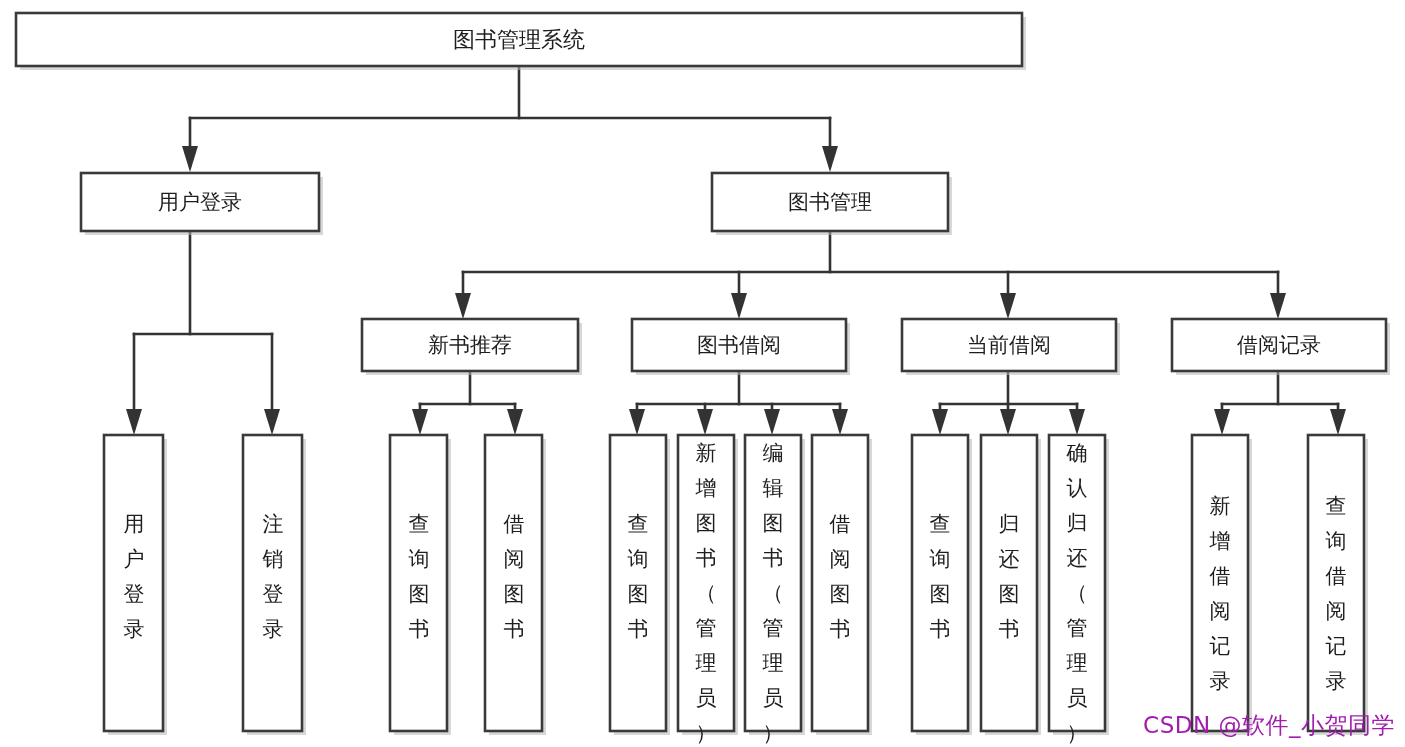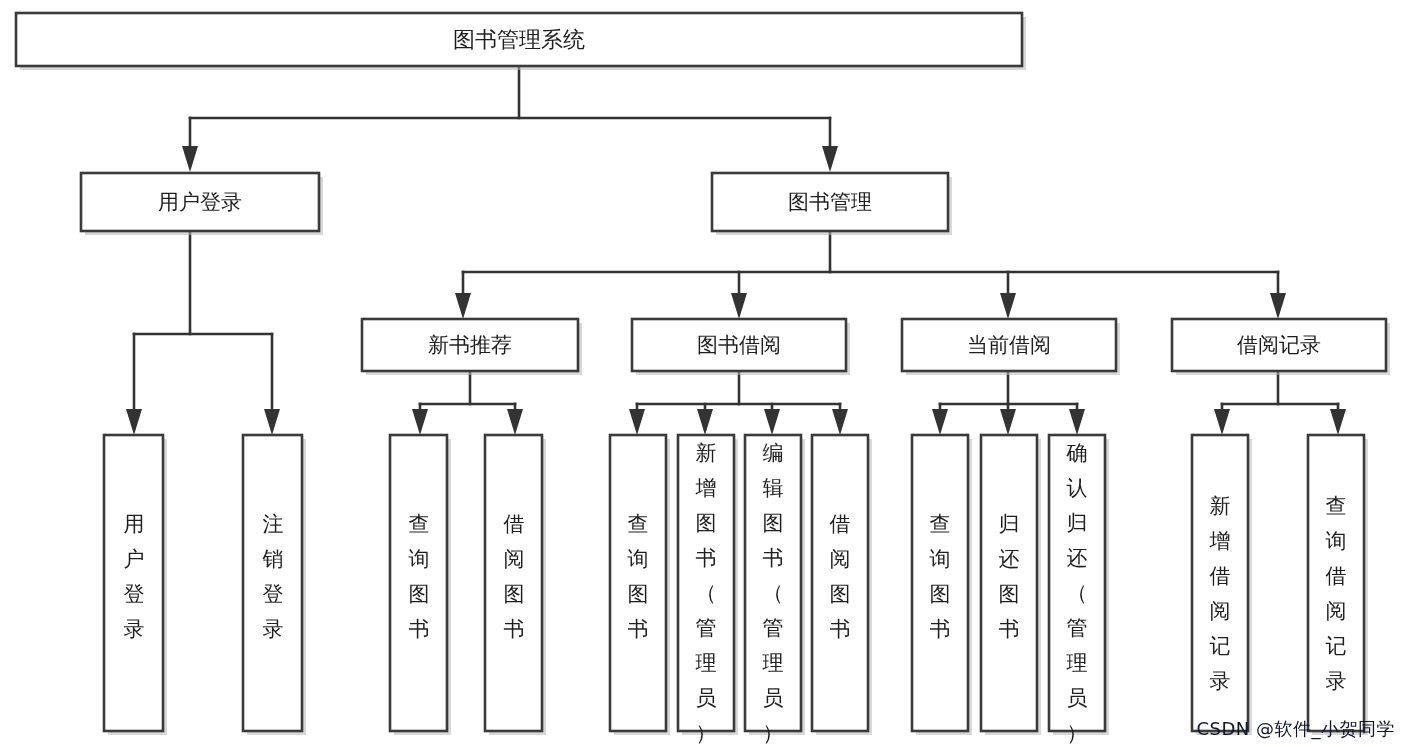--- a/index.html
+++ b/index.html
@@ -62,22 +62,22 @@
     font-family: "DejaVu Sans", "Liberation Sans", sans-serif;
     font-size: 21px;
     fill: #1e1e1e;
     text-anchor: middle;
   }
   .watermark {
     position: absolute;
     right: 10px;
     bottom: 6px;
     font-family: "DejaVu Sans", "Liberation Sans", sans-serif;
-    font-size: 18px;
-    color: #0f172a;
+    font-size: 23px;
+    color: #a21caf;
     letter-spacing: 0.5px;
     white-space: nowrap;
     pointer-events: none;
     margin-top: 32px;
   }
 </style>
 </head>
 <body>
 
 <div id="diagram-root">

